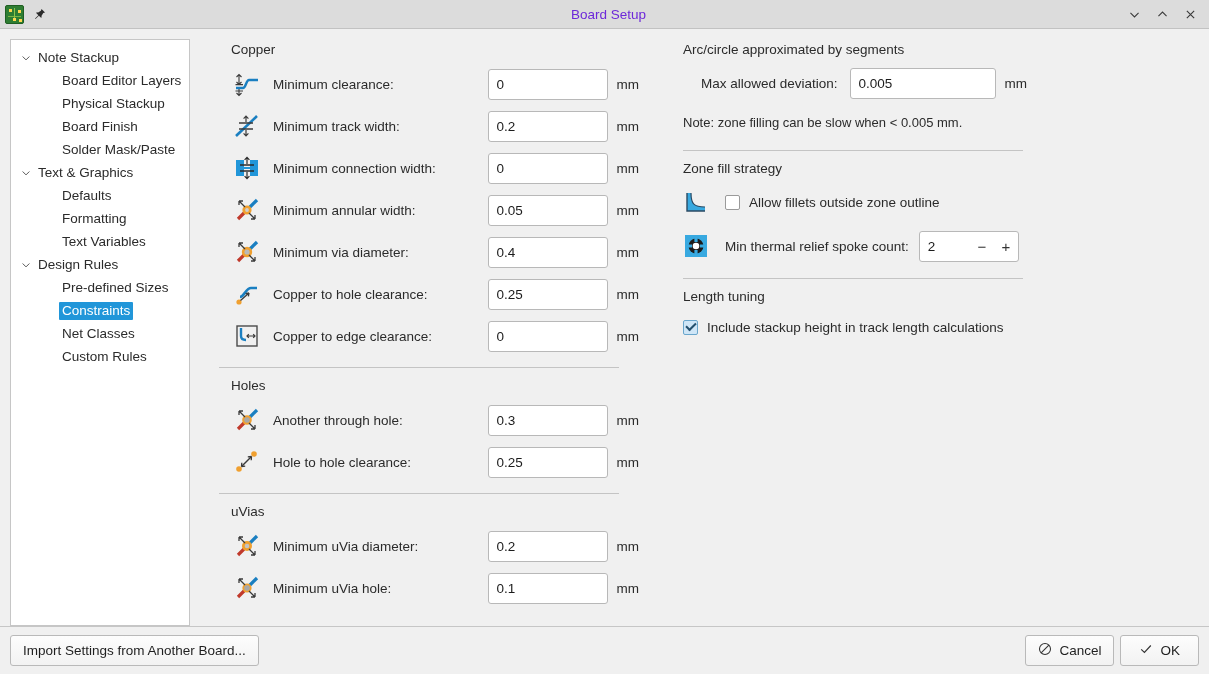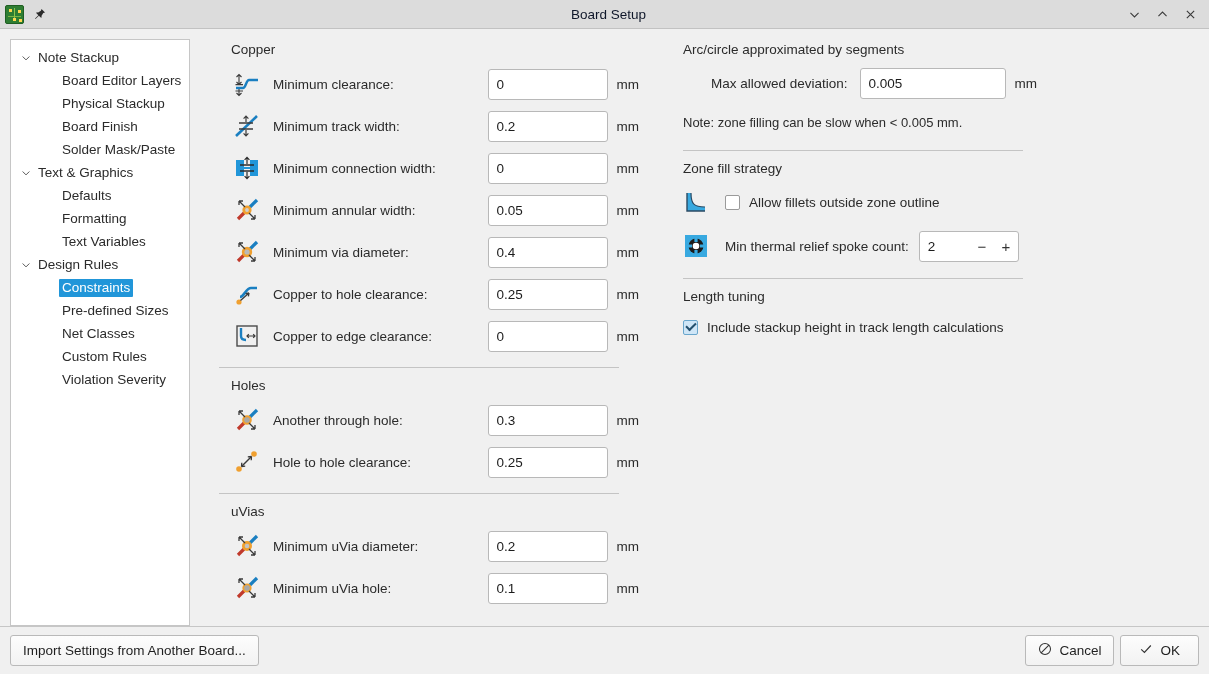--- a/index.html
+++ b/index.html
@@ -57,21 +57,21 @@
   .pin-btn {
     width: 22px; height: 22px;
     display: flex; align-items: center; justify-content: center;
     cursor: pointer;
   }
   .tb-title {
     position: absolute;
     left: 8px; right: 0;
     text-align: center;
     font-size: 13.5px;
-    color: #0f172a;
+    color: #6d28d9;
     pointer-events: none;
   }
   .tb-right {
     margin-left: auto;
     display: flex;
     align-items: center;
     padding-right: 6px;
     gap: 2px;
   }
   .wb {
@@ -193,21 +193,21 @@
   .rrow .rlbl {
     font-size: 13.5px;
     color: #2b2b2b;
     white-space: nowrap;
   }
   .note {
     font-size: 13px;
     color: #2b2b2b;
     margin-top: 12px;
   }
-  .indent { margin-left: 28px; }
+  .indent { margin-left: 18px; }
 
   .checkrow {
     display: flex;
     align-items: center;
     height: 34px;
   }
   .cbox {
     width: 15px; height: 15px;
     border: 1px solid #9a9a9a;
     background: #fff;
@@ -362,34 +362,31 @@
           <span class="tree-label">Text Variables</span>
         </div>
         <div class="tree-row">
           <span class="twisty">
             <svg width="12" height="12" viewBox="0 0 16 16">
               <path d="M3.5 6 L8 10.5 L12.5 6" fill="none" stroke="#555" stroke-width="1.3"></path>
             </svg>
           </span>
           <span class="tree-label">Design Rules</span>
         </div>
+        <div class="tree-row child">
+          <span class="tree-label">Pre-defined Sizes</span>
+        </div>
         <div class="tree-row child selected">
           <span class="tree-label">Constraints</span>
         </div>
         <div class="tree-row child">
-          <span class="tree-label">Pre-defined Sizes</span>
-        </div>
-        <div class="tree-row child">
           <span class="tree-label">Net Classes</span>
         </div>
         <div class="tree-row child">
           <span class="tree-label">Custom Rules</span>
-        </div>
-        <div class="tree-row child">
-          <span class="tree-label">Violation Severity</span>
         </div>
       </div>
 
     <div class="panels">
 
       <div class="col-left">
 
         <div class="group-title">Copper</div>
         <div id="copper-rows">
             <div class="row">

